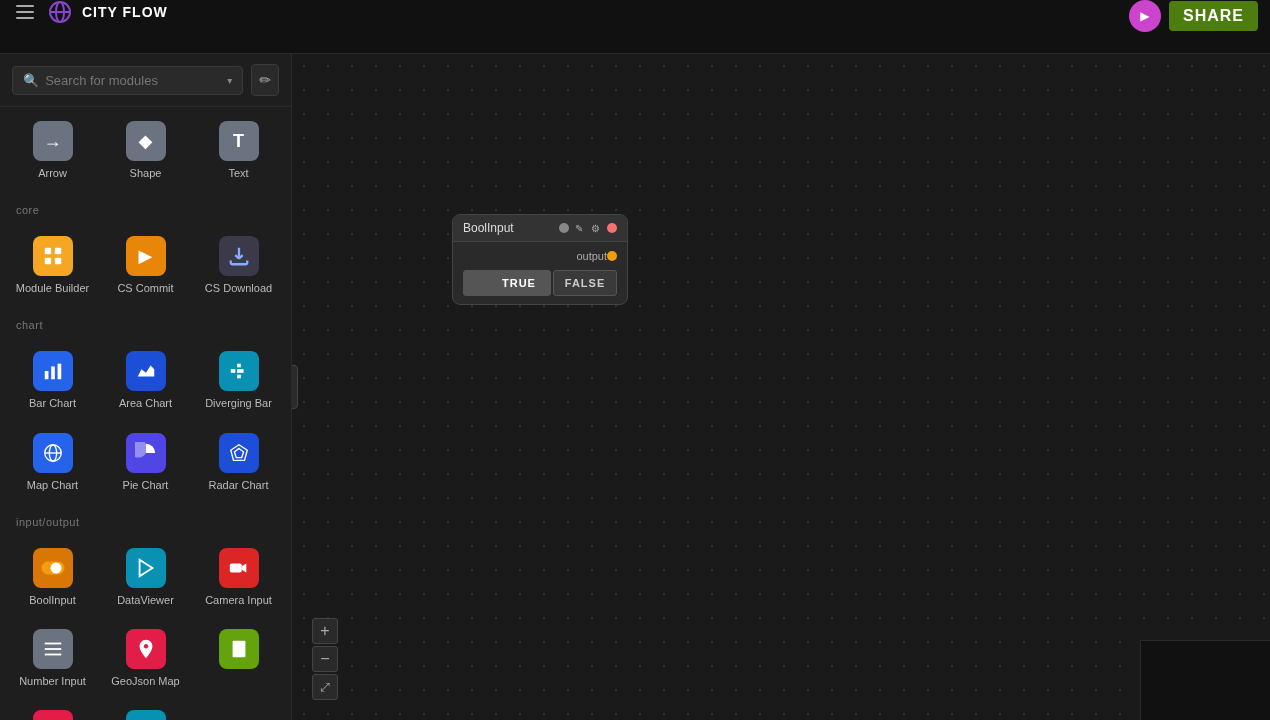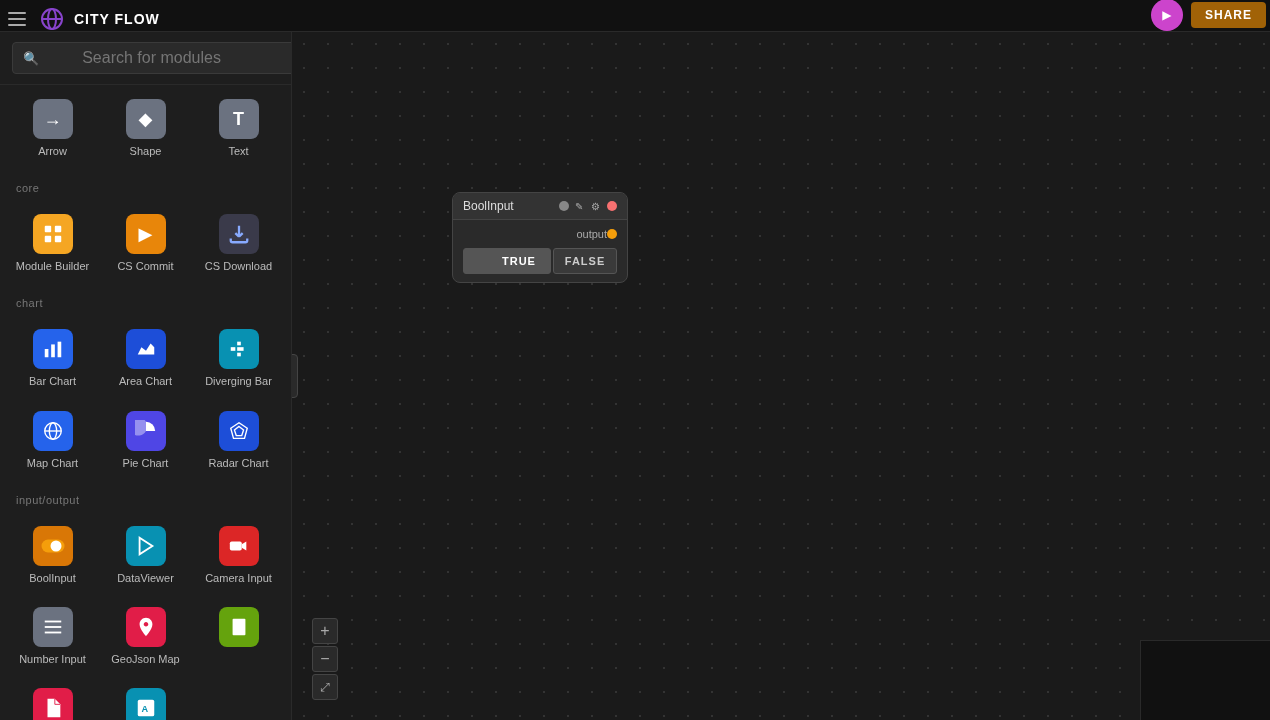--- a/index.html
+++ b/index.html
@@ -1,42 +1,42 @@
 <!DOCTYPE html>
 <html><head>
   <meta charset="utf-8">
   <style>
     * { margin: 0; padding: 0; box-sizing: border-box; }
     body { background: #1a1a1a; color: #fff; font-family: 'Segoe UI', Arial, sans-serif; width: 1270px; height: 720px; overflow: hidden; display: flex; flex-direction: column; }
 
     
     .topbar {
-      height: 32px;
+      height: 54px;
       background: #111;
       display: flex;
-      align-items: flex-end;
-      padding: 0 4px;
+      align-items: flex-start;
+      padding: 0 12px;
       border-bottom: 1px solid #2a2a2a;
       flex-shrink: 0;
       z-index: 10;
     }
     .topbar-left { display: flex; align-items: center; gap: 10px; }
     .hamburger { cursor: pointer; display: flex; flex-direction: column; gap: 4px; padding: 4px; }
     .hamburger span { display: block; width: 18px; height: 2px; background: #aaa; border-radius: 1px; }
     .globe-icon { width: 24px; height: 24px; }
     .app-title { font-size: 14px; font-weight: 600; letter-spacing: 1px; color: #fff; }
     .topbar-right { margin-left: auto; display: flex; align-items: center; gap: 8px; }
     .play-btn {
       width: 32px; height: 32px; border-radius: 50%;
       background: #cc44cc; border: none; cursor: pointer;
       display: flex; align-items: center; justify-content: center; color: #fff;
       font-size: 12px;
     }
     .share-btn {
-      background: #a16207; border: none; color: #fff; font-size: 12px;
+      background: #4d7c0f; border: none; color: #fff; font-size: 16px;
       font-weight: 600; padding: 6px 14px; border-radius: 4px; cursor: pointer;
       letter-spacing: 1px;
     }
 
     
     .main { display: flex; flex: 1; overflow: hidden; }
 
     
     .sidebar {
       width: 292px;
@@ -62,24 +62,23 @@
       display: flex;
       align-items: center;
       padding: 6px 10px;
       gap: 6px;
       cursor: pointer;
     }
     .search-box input {
       background: transparent;
       border: none;
       color: #c4b5fd;
-      font-size: 16px;
+      font-size: 13px;
       outline: none;
       flex: 1;
-      margin-left: 37px;
     }
     .search-box .chevron { color: #888; font-size: 10px; }
     .edit-btn {
       width: 32px; height: 32px; background: #2a2a2a; border: 1px solid #3a3a3a;
       border-radius: 4px; cursor: pointer; display: flex; align-items: center;
       justify-content: center; color: #aaa; font-size: 14px;
     }
     .sidebar-content { overflow-y: auto; flex: 1; padding-bottom: 20px; }
     .sidebar-content::-webkit-scrollbar { width: 4px; }
     .sidebar-content::-webkit-scrollbar-track { background: #1e1e1e; }

